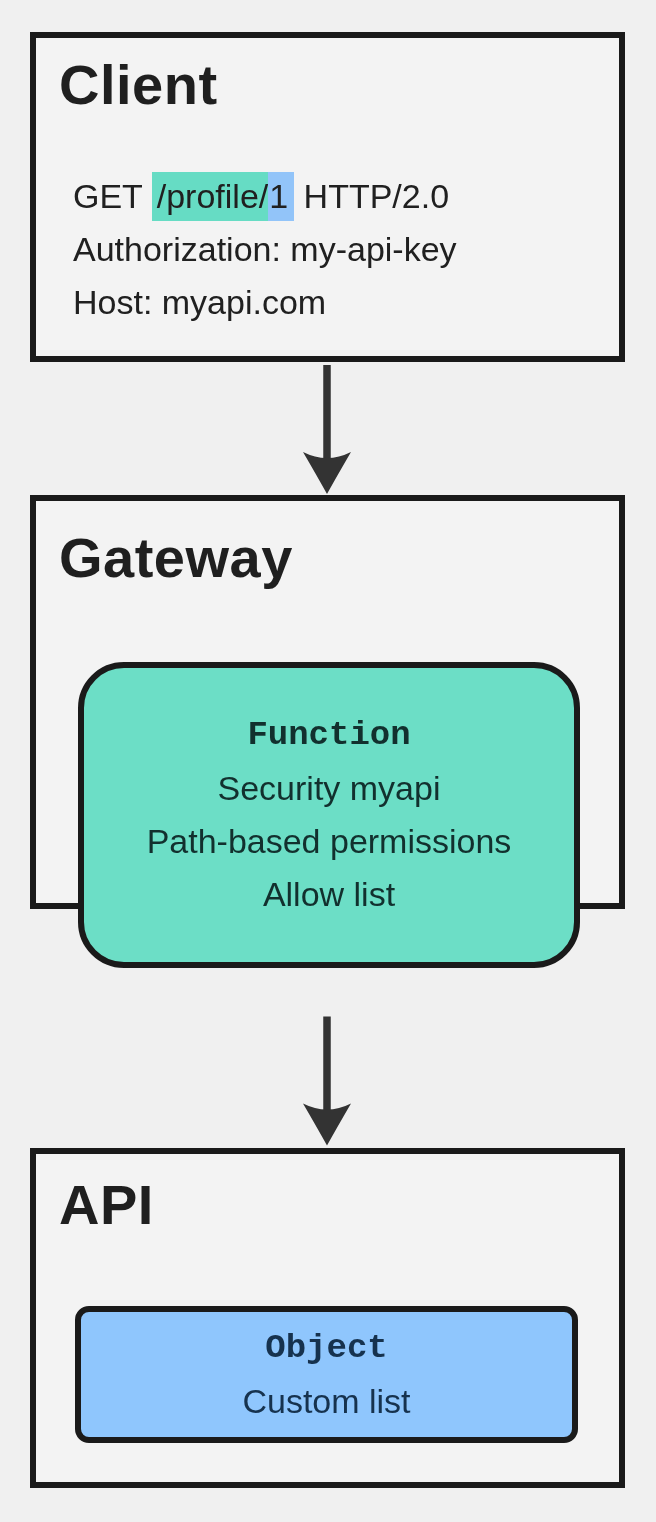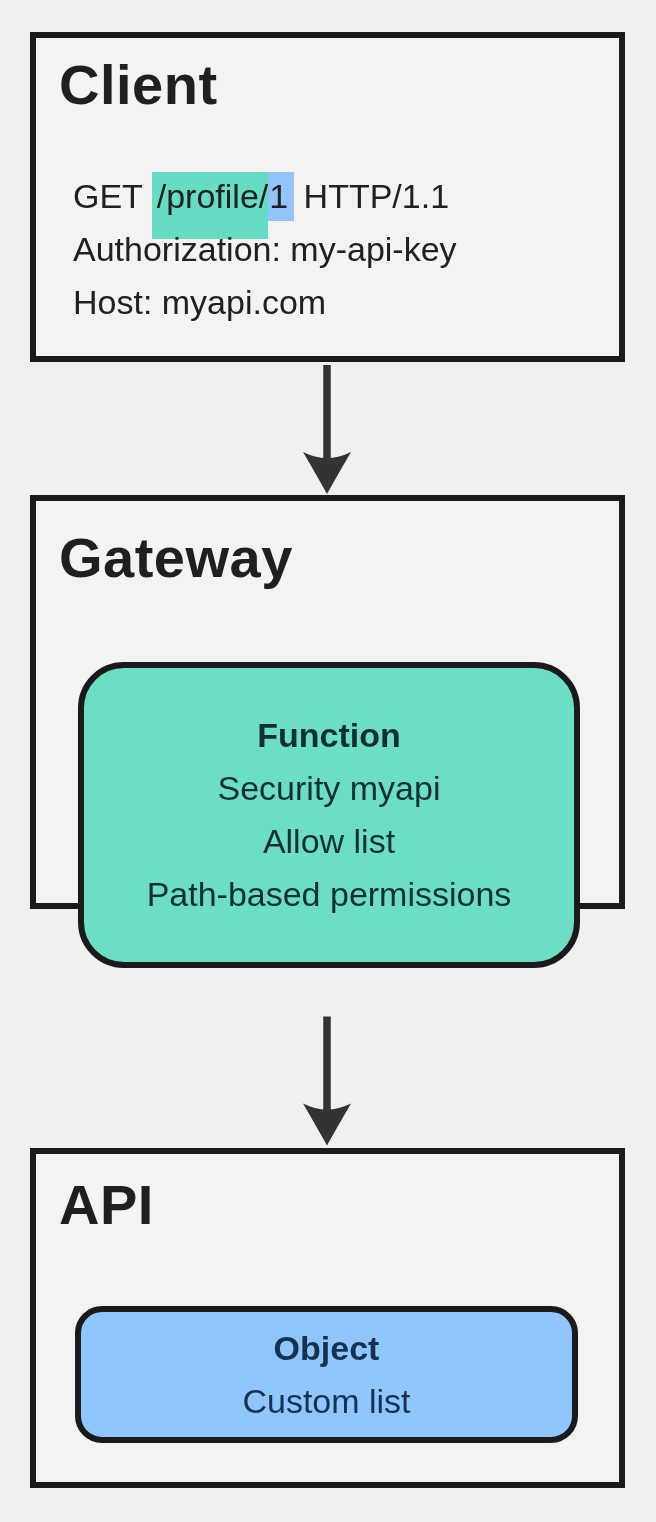--- a/index.html
+++ b/index.html
@@ -53,56 +53,56 @@
     position: absolute;
     left: 37px;
     top: 132px;
     font-size: 34px;
     line-height: 53px;
     color: var(--body-text);
     white-space: nowrap;
   }
   .hl-teal {
     background: var(--teal-highlight);
-    padding: 5px 0 24px 5px;
+    padding: 5px 0 6px 5px;
   }
   .hl-blue {
     background: var(--blue-highlight);
     padding: 5px 6px 6px 1px;
   }
   
   .panel.gateway { top: 495px; height: 414px; }
   .gateway .panel-title { top: 24px; }
   .node {
     position: absolute;
     border: 6px solid var(--outline);
     display: flex;
     flex-direction: column;
     align-items: center;
     justify-content: center;
     text-align: center;
     font-size: 34px;
     line-height: 53px;
   }
-  .node .node-title { font-weight: 700; }
+  .node .node-title { font-weight: 700; font-family: Liberation Mono, monospace; }
   .node.teal {
     left: 42px;
     top: 161px;
     width: 502px;
     height: 306px;
     border-radius: 46px;
     background: var(--teal-fill);
     color: var(--teal-text);
   }
   .node.blue {
     left: 39px;
     top: 152px;
     width: 503px;
     height: 137px;
-    border-radius: 27px;
+    border-radius: 14px;
     background: var(--blue-fill);
     color: var(--blue-text);
   }
   
   .panel.api { top: 1148px; height: 340px; }
   .api .panel-title { top: 18px; }
   
   .connector {
     position: absolute;
     left: 297px;
@@ -114,40 +114,40 @@
   .connector .shaft, .connector .head { fill: var(--arrow); }
 </style>
 </head>
 <body>
 
 <div class="stage">
 
   <div class="panel client">
     <div class="panel-title">Client</div>
     <div class="request-block">
-      <div><span>GET </span><span class="hl-teal">/profile/</span><span class="hl-blue">1</span><span> HTTP/1.1</span></div>
+      <div><span>GET </span><span class="hl-teal">/profile/</span><span class="hl-blue">1</span><span> HTTP/2.0</span></div>
       <div>Authorization: my-api-key</div>
       <div>Host: myapi.com</div>
     </div>
   </div>
 
   <div class="connector first">
     <svg viewBox="0 0 60 129">
       <rect class="shaft" x="26.25" y="0" width="7.5" height="94"></rect>
       <path class="head" d="M 6 87 Q 30 99 54 87 Q 40 111 30 129 Q 20 111 6 87 Z"></path>
     </svg>
   </div>
 
   <div class="panel gateway">
     <div class="panel-title">Gateway</div>
     <div class="node teal">
       <div class="node-title">Function</div>
       <div>Security myapi</div>
+      <div>Path-based permissions</div>
       <div>Allow list</div>
-      <div>Path-based permissions</div>
     </div>
   </div>
 
   <div class="connector second">
     <svg viewBox="0 0 60 129">
       <rect class="shaft" x="26.25" y="0" width="7.5" height="94"></rect>
       <path class="head" d="M 6 87 Q 30 99 54 87 Q 40 111 30 129 Q 20 111 6 87 Z"></path>
     </svg>
   </div>
 

